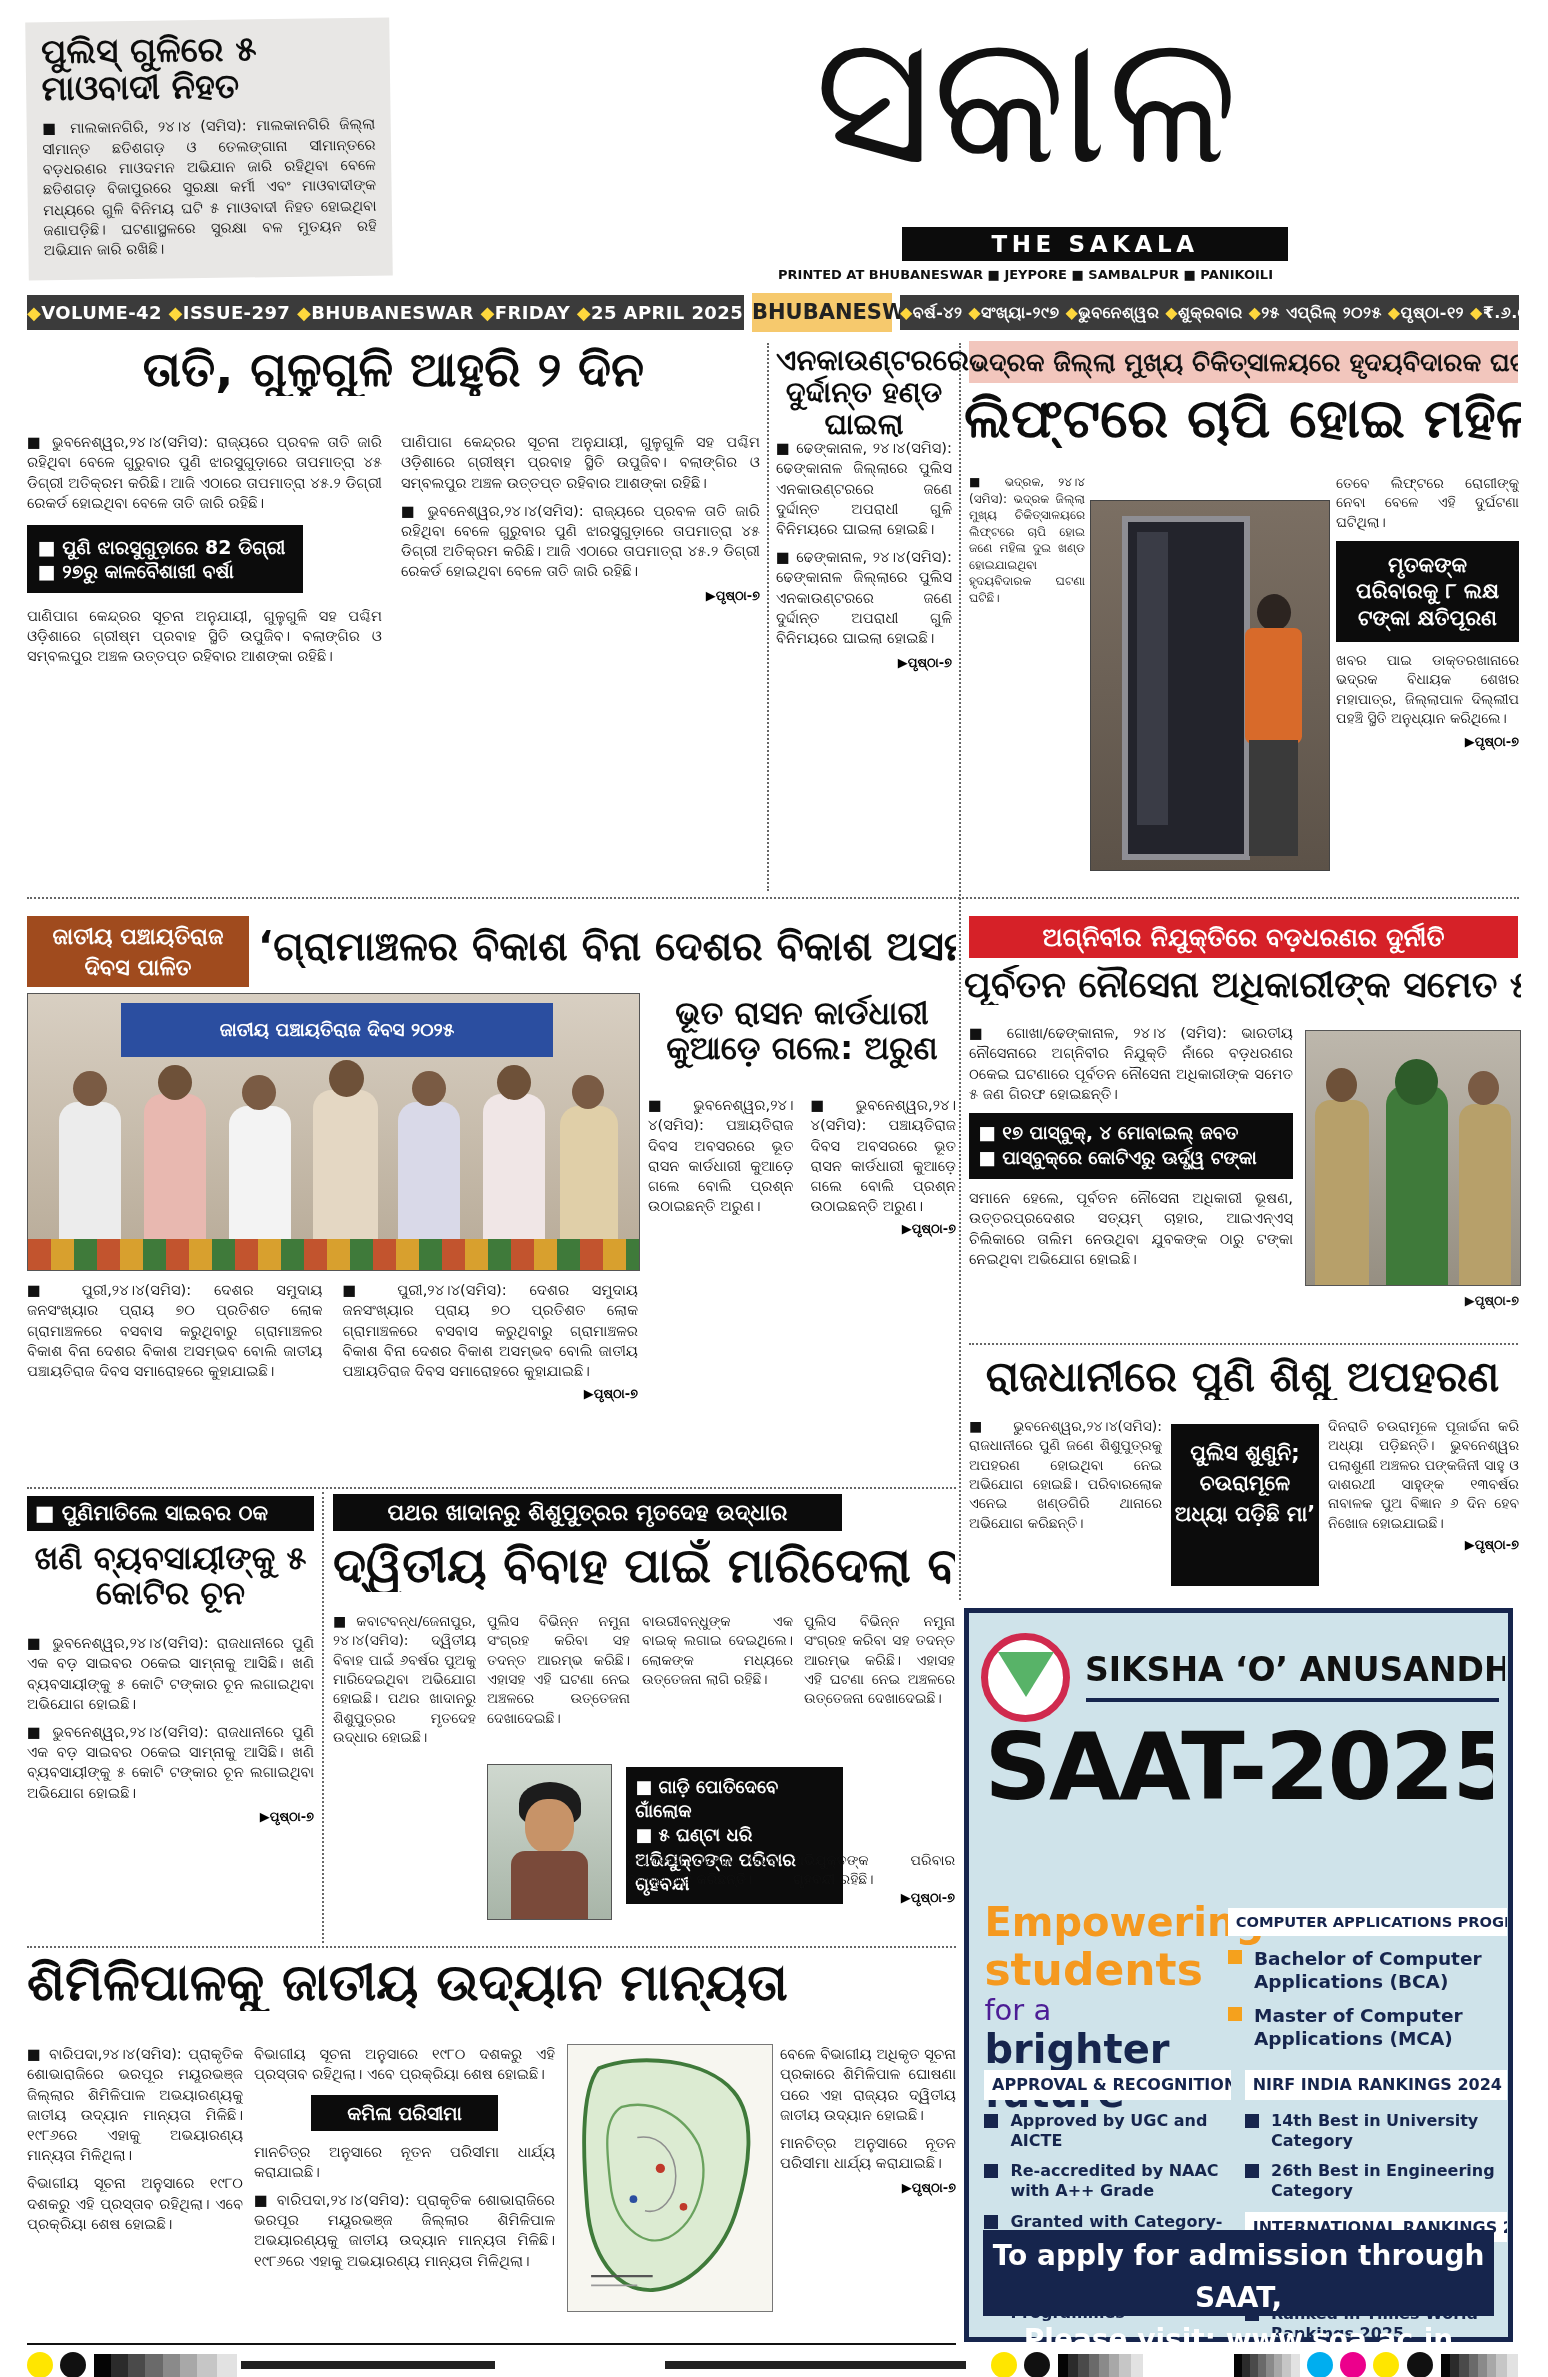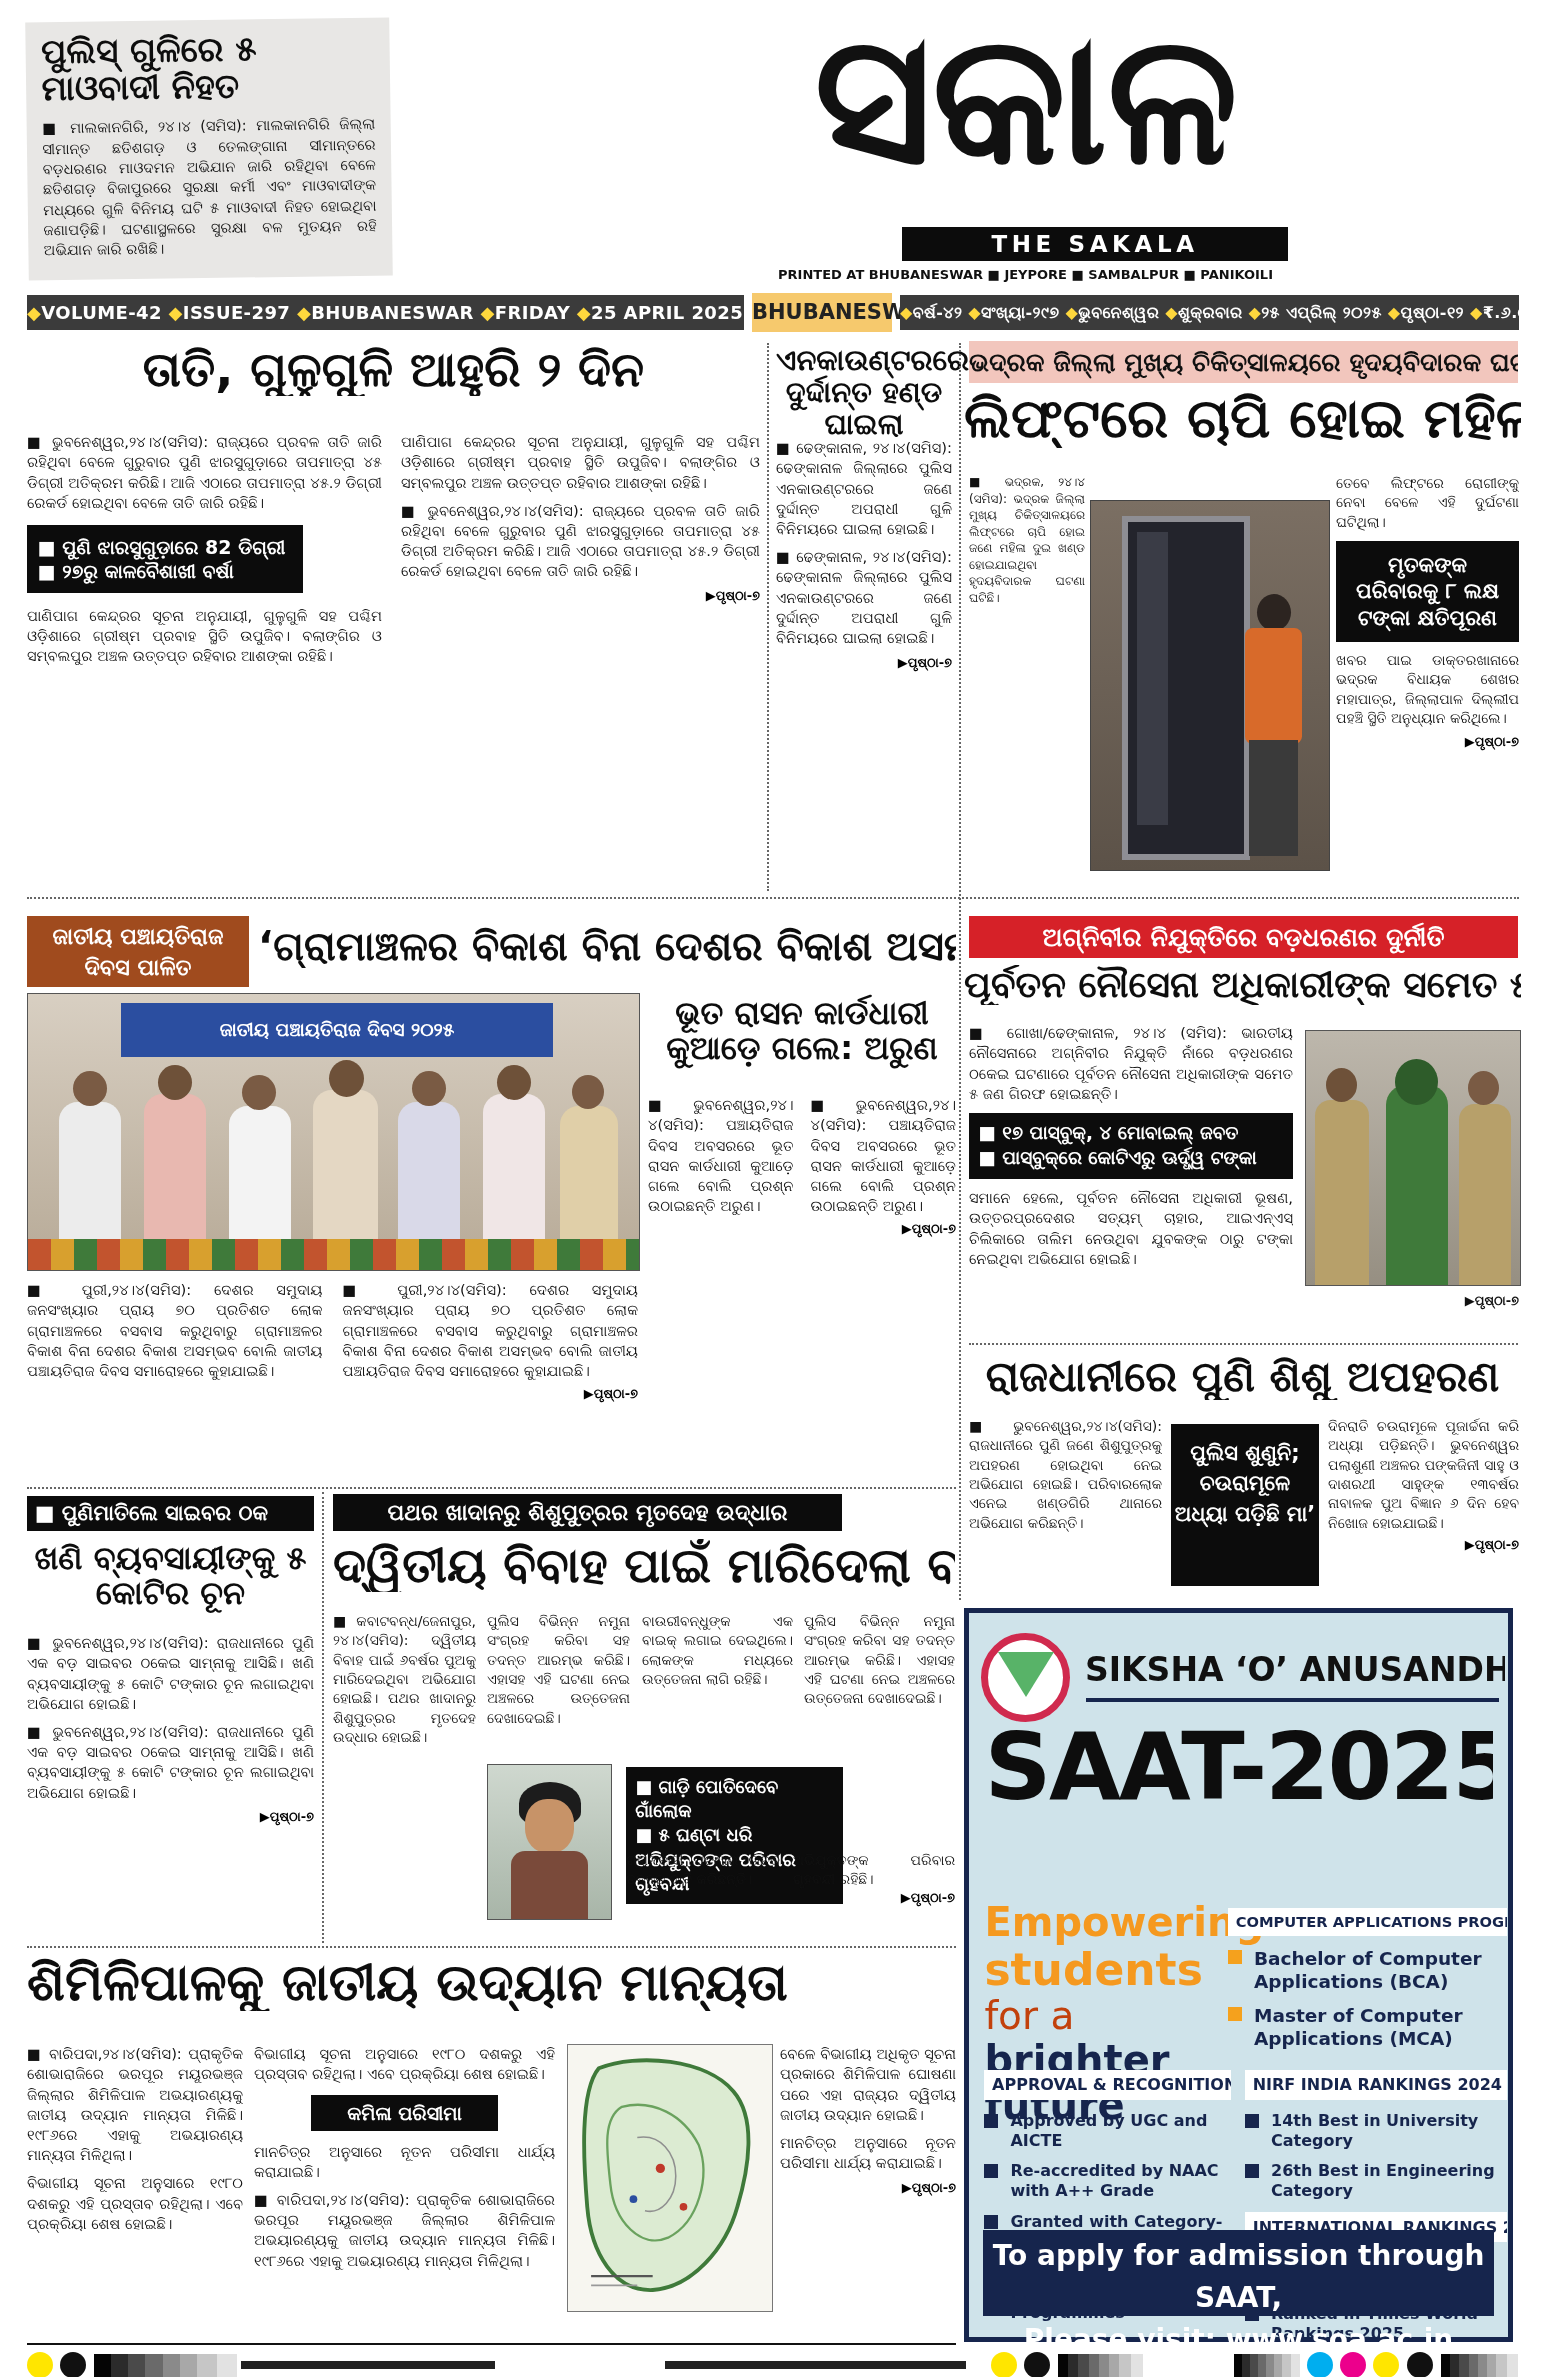--- a/index.html
+++ b/index.html
@@ -26,21 +26,21 @@
   .gbar{height:23px;background:linear-gradient(to right,#050505 0 12%,#2b2b2b 12% 24%,#4a4a4a 24% 36%,#6a6a6a 36% 48%,#8a8a8a 48% 60%,#a8a8a8 60% 72%,#c6c6c6 72% 86%,#e2e2e2 86% 100%)}
 </style>
 </head>
 <body>
 
 <div class="abs hid" style="left:27px;top:20px;width:364px;height:258px;background:#e8e7e5;transform:rotate(-0.8deg);padding:10.8px 15.4px;box-sizing:border-box">
   <div class="headline" style="font-size:34px">ପୁଲିସ୍ ଗୁଳିରେ ୫ ମାଓବାଦୀ ନିହତ</div>
   <div class="bt just" style="margin-top:10.8px">■ ମାଲକାନଗିରି, ୨୪।୪ (ସମିସ): ମାଲକାନଗିରି ଜିଲ୍ଲା ସୀମାନ୍ତ ଛତିଶଗଡ଼ ଓ ତେଲଙ୍ଗାନା ସୀମାନ୍ତରେ ବଡ଼ଧରଣର ମାଓଦମନ ଅଭିଯାନ ଜାରି ରହିଥିବା ବେଳେ ଛତିଶଗଡ଼ ବିଜାପୁରରେ ସୁରକ୍ଷା କର୍ମୀ ଏବଂ ମାଓବାଦୀଙ୍କ ମଧ୍ୟରେ ଗୁଳି ବିନିମୟ ଘଟି ୫ ମାଓବାଦୀ ନିହତ ହୋଇଥିବା ଜଣାପଡ଼ିଛି। ଘଟଣାସ୍ଥଳରେ ସୁରକ୍ଷା ବଳ ମୁତୟନ ରହି ଅଭିଯାନ ଜାରି ରଖିଛି।</div>
 </div>
 
-<div class="abs ctr nw" style="left:725px;top:4.6px;width:602px;height:224px;font-size:181px;font-weight:700;line-height:1.05">ସକାଳ</div>
+<div class="abs ctr nw" style="left:725px;top:4.6px;width:602px;height:224px;font-size:181px;font-weight:400;line-height:1.05">ସକାଳ</div>
 <div class="abs blackbar ctr" style="left:902px;top:227px;width:386px;height:34px;font-size:23px;line-height:34px;letter-spacing:4.6px">THE SAKALA</div>
 <div class="abs ctr bold nw" style="left:717px;top:267px;width:617px;font-size:13px">PRINTED AT BHUBANESWAR  ■ JEYPORE  ■ SAMBALPUR  ■ PANIKOILI</div>
 
 <div class="abs infoseg diamondize nw" style="left:27px;top:295px;width:717px;height:35px"><span class="dia">◆</span>VOLUME-42 <span class="dia">◆</span>ISSUE-297 <span class="dia">◆</span>BHUBANESWAR <span class="dia">◆</span>FRIDAY <span class="dia">◆</span>25 APRIL 2025 <span class="dia">◆</span>PAGE-12 ₹ 6.00</div>
 <div class="abs ctr bold" style="left:752px;top:293px;width:140px;height:39px;background:#f6c96d;color:#222;font-size:21px;line-height:39px">BHUBANESWAR</div>
 <div class="abs infoseg diamondize nw" style="left:900px;top:295px;width:619px;height:35px;font-size:16px"><span class="dia">◆</span>ବର୍ଷ-୪୨ <span class="dia">◆</span>ସଂଖ୍ୟା-୨୯୭ <span class="dia">◆</span>ଭୁବନେଶ୍ୱର <span class="dia">◆</span>ଶୁକ୍ରବାର <span class="dia">◆</span>୨୫ ଏପ୍ରିଲ୍ ୨୦୨୫ <span class="dia">◆</span>ପୃଷ୍ଠା-୧୨ <span class="dia">◆</span>₹.୬.୦୦</div>
 
 <div class="abs headline ctr nw" style="left:27px;top:343px;width:733px;font-size:48px">ତାତି, ଗୁଳୁଗୁଳି ଆହୁରି ୨ ଦିନ</div>
 <div class="abs hid" style="left:27px;top:432px;width:355px;height:459px">
   <div class="bt just">■ ଭୁବନେଶ୍ୱର,୨୪।୪(ସମିସ): ରାଜ୍ୟରେ ପ୍ରବଳ ତାତି ଜାରି ରହିଥିବା ବେଳେ ଗୁରୁବାର ପୁଣି ଝାରସୁଗୁଡ଼ାରେ ତାପମାତ୍ରା ୪୫ ଡିଗ୍ରୀ ଅତିକ୍ରମ କରିଛି। ଆଜି ଏଠାରେ ତାପମାତ୍ରା ୪୫.୨ ଡିଗ୍ରୀ ରେକର୍ଡ ହୋଇଥିବା ବେଳେ ତାତି ଜାରି ରହିଛି।</div>
@@ -233,21 +233,21 @@
 <div class="abs" style="left:964px;top:1608px;width:549px;height:734px;background:#cfe3ea;border:5.4px solid #16254d;box-sizing:border-box">
   <div class="abs" style="left:12.3px;top:20px;width:89px;height:89px;border-radius:50%;background:#fff;border:7.7px solid #d02a4e;box-sizing:border-box">
     <div style="width:0;height:0;margin:12.3px auto 0;border-left:28px solid transparent;border-right:28px solid transparent;border-top:45px solid #58b368"></div>
   </div>
   <div class="abs bold nw" style="left:116px;top:37px;width:420px;font-size:33px;color:#111">SIKSHA ‘O’ ANUSANDHAN</div>
   <div class="abs" style="left:117px;top:85px;width:413px;height:3.9px;background:#16254d"></div>
   <div class="abs bold ctr nw" style="left:15.4px;top:100px;width:509px;font-size:93px;letter-spacing:-2.3px;color:#0d0d0d">SAAT-2025</div>
   <div class="abs" style="left:15.4px;top:287px;width:239px;line-height:1.12">
     <div class="bold" style="color:#f5991f;font-size:40px">Empowering</div>
     <div class="bold" style="color:#f5991f;font-size:44px">students</div>
-    <div style="color:#c2410c;font-size:39px">for a</div>
+    <div style="color:#4c1d95;font-size:29px">for a</div>
     <div class="bold" style="color:#16254d;font-size:40px">brighter future</div>
   </div>
   <div class="abs" style="left:259px;top:295px;width:279px">
     <div class="whitebar nw" style="font-size:14.7px">COMPUTER APPLICATIONS PROGRAMMES</div>
     <div class="aditem" style="font-size:18.5px"><span class="sq sqo"></span><span>Bachelor of Computer Applications (BCA)</span></div>
     <div class="aditem" style="font-size:18.5px"><span class="sq sqo"></span><span>Master of Computer Applications (MCA)</span></div>
   </div>
   <div class="abs" style="left:15.4px;top:457px;width:247px">
     <div class="whitebar nw" style="font-size:16px">APPROVAL &amp; RECOGNITIONS</div>
     <div class="aditem" style="font-size:16px"><span class="sq"></span><span>Approved by UGC and AICTE</span></div>

